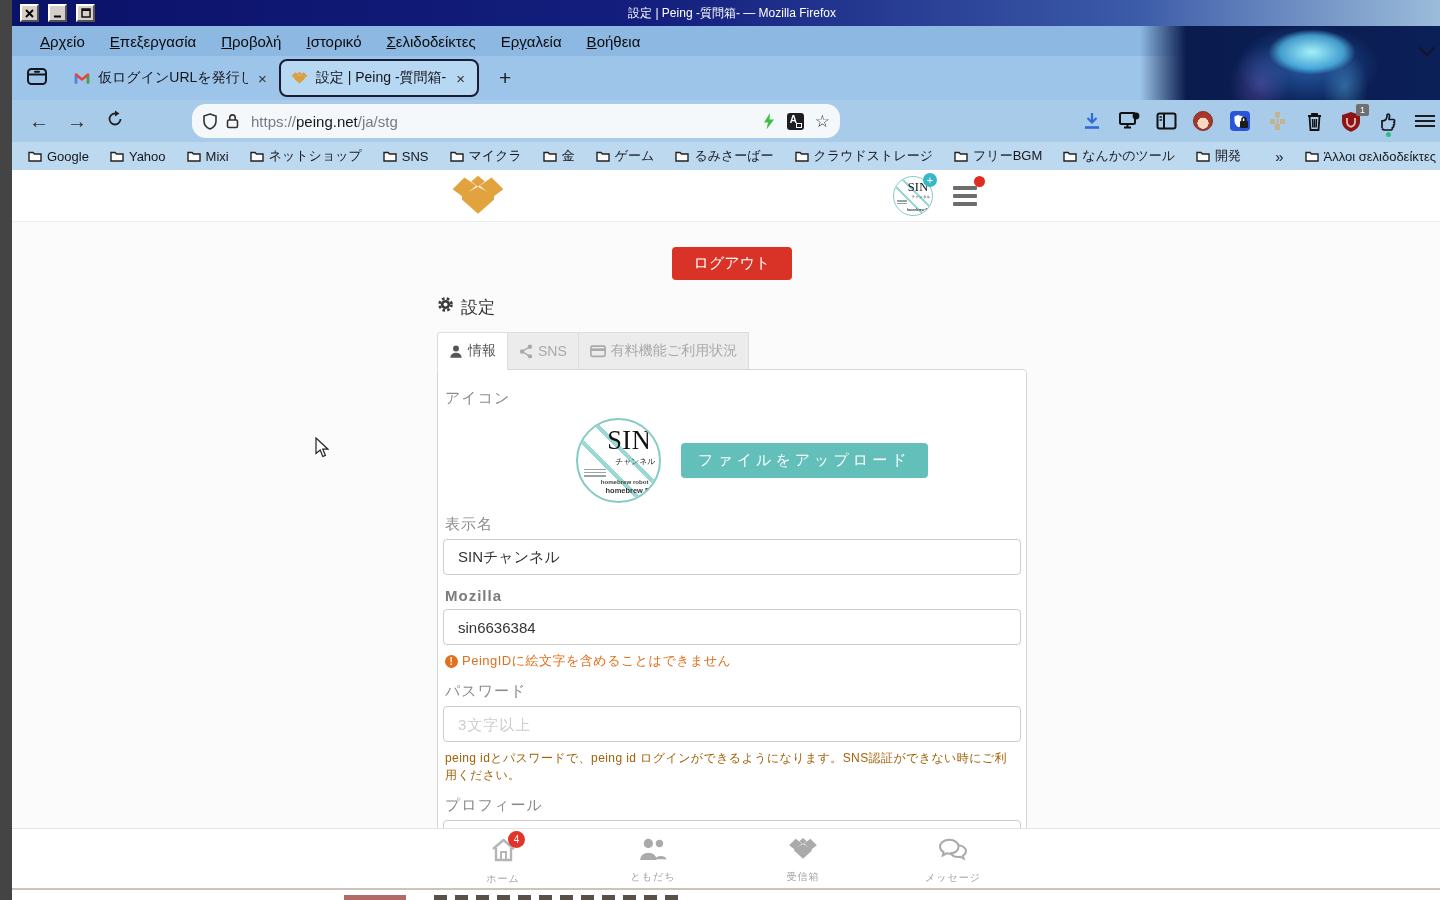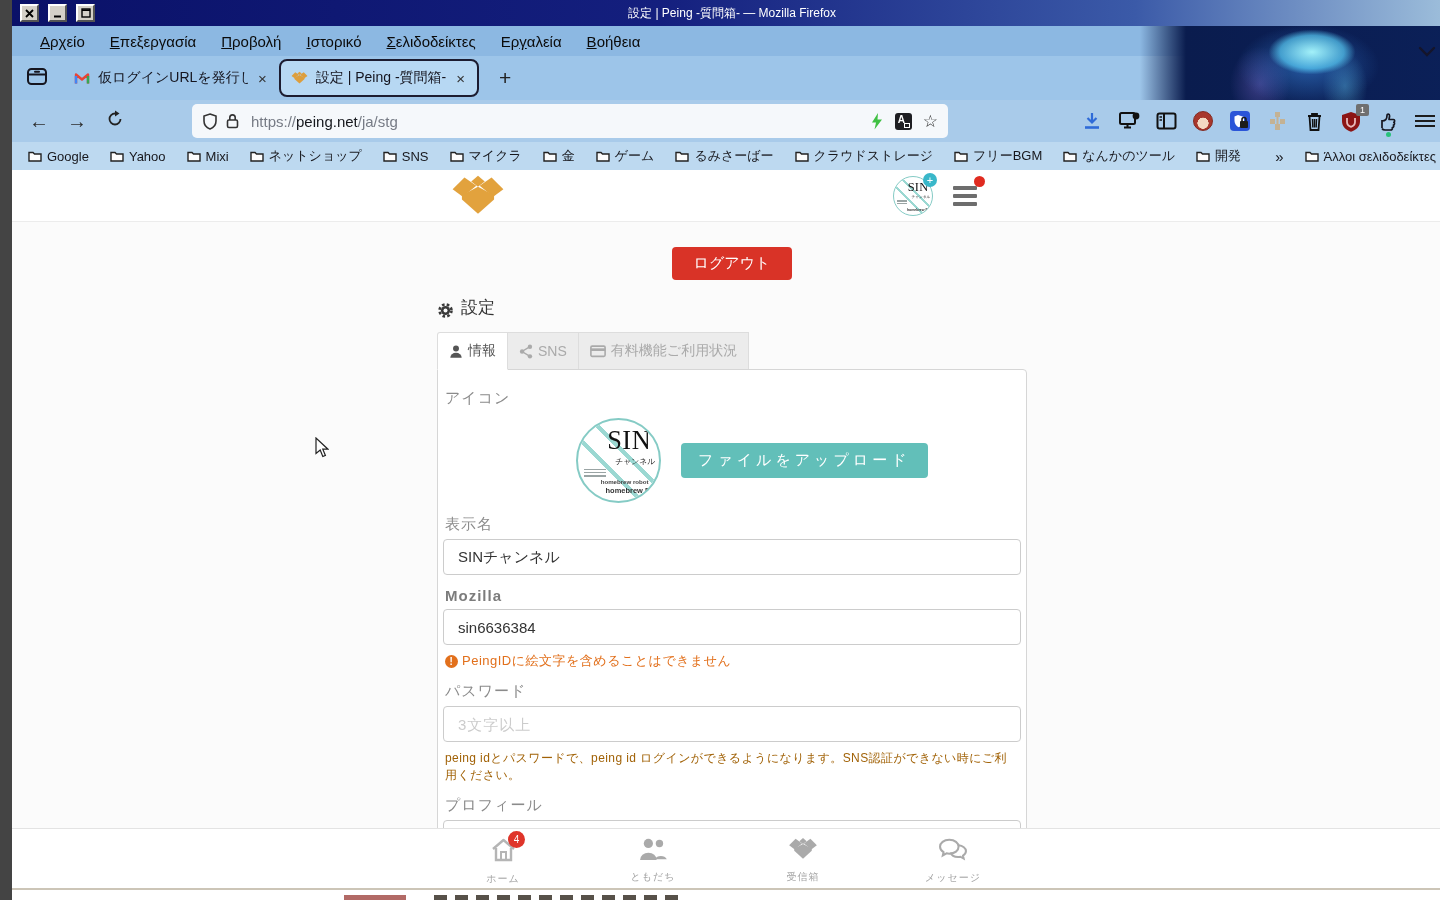--- a/index.html
+++ b/index.html
@@ -64,21 +64,21 @@
   .tab.active .tlabel { max-width:170px; }
   .newtab { font-size:21px; color:#222; margin-left:14px; padding:0 6px; cursor:pointer; }
   
   .navbar {
     position:absolute; top:100px; left:0; width:1440px; height:42px;
     background:#a9cbea; display:flex; align-items:center; padding:0 14px; z-index:2;
   }
   .nav-ic { font-size:20px; color:#2c2c2c; width:26px; text-align:center; cursor:pointer; }
   .nav-ic + .nav-ic { margin-left:12px; }
   .urlbar {
-    margin-left:64px; width:756px; height:34px; background:#f5f8fb; border-radius:5px;
+    margin-left:64px; width:648px; height:34px; background:#f5f8fb; border-radius:14px;
     display:flex; align-items:center; padding:0 10px; gap:8px;
   }
   .url-text { font-size:15px; margin-left:4px; white-space:nowrap; }
   .url-text .dim { color:#767b85; }
   .url-text .host { color:#16181d; }
   .url-right { margin-left:auto; display:flex; align-items:center; gap:11px; }
   .star-ic { font-size:17px; color:#2c2c2c; cursor:pointer; }
   .translate-ic { width:17px; height:17px; background:#1e1e22; border-radius:3px; position:relative; cursor:pointer; }
   .translate-ic i { position:absolute; left:3px; top:1px; color:#fff; font-style:normal; font-size:10px; font-weight:bold; }
   .translate-ic b { position:absolute; right:2px; bottom:2px; width:6px; height:5px; border:1px solid #fff; }
@@ -132,21 +132,21 @@
   .sin-logo .mini-lines div { width:2.6em; height:.16em; background:#9aa4a4; margin:.22em 0; }
   .sin-logo .foot1 { position:absolute; bottom:20%; left:28%; font-size:.72em; color:#444; font-weight:bold; }
   .sin-logo .foot2 { position:absolute; bottom:7%; left:34%; font-size:.88em; color:#333; font-weight:bold; }
   
   .logout-row { text-align:center; padding-top:25px; }
   .logout-btn {
     background:#d93327; color:#fff; border:none; border-radius:4px;
     font-size:15px; padding:7px 22px; cursor:pointer; font-family:inherit;
   }
   .settings-wrap { width:590px; margin:0 auto; position:relative; }
-  .page-title { margin-top:16px; font-size:17px; color:#333; display:flex; align-items:flex-end; gap:7px; }
+  .page-title { margin-top:16px; font-size:17px; color:#333; display:flex; align-items:flex-start; gap:7px; }
   .ptabs { display:flex; margin-top:13px; }
   .ptab {
     display:flex; align-items:center; gap:5px; padding:9px 11px; font-size:14px;
     border:1px solid #ddd; border-left-width:0; background:#ececec; color:#aaa; cursor:pointer;
   }
   .ptab:first-child { border-left-width:1px; border-radius:3px 0 0 0; }
   .ptab.active { background:#fff; color:#555; border-bottom-color:#fff; position:relative; z-index:3; }
   .card {
     background:#fff; border:1px solid #d6d6d6; border-radius:0 4px 4px 4px;
     margin-top:-1px; padding:7px 5px 14px; position:relative; z-index:2;

